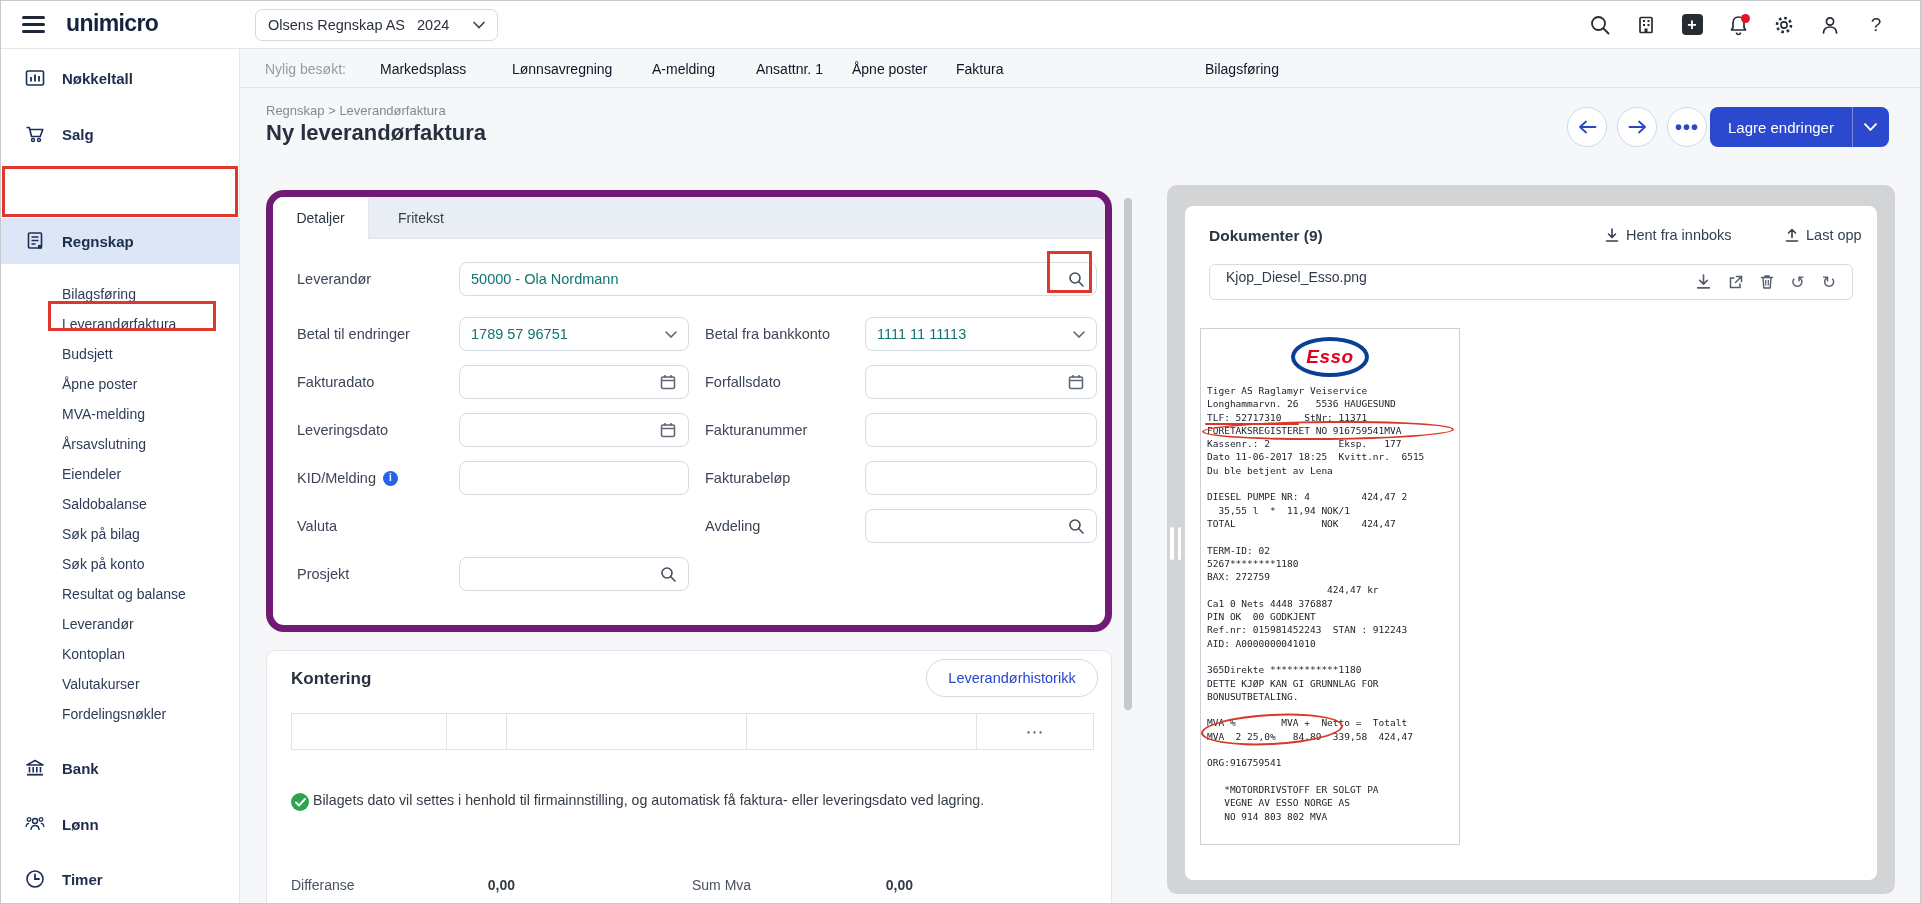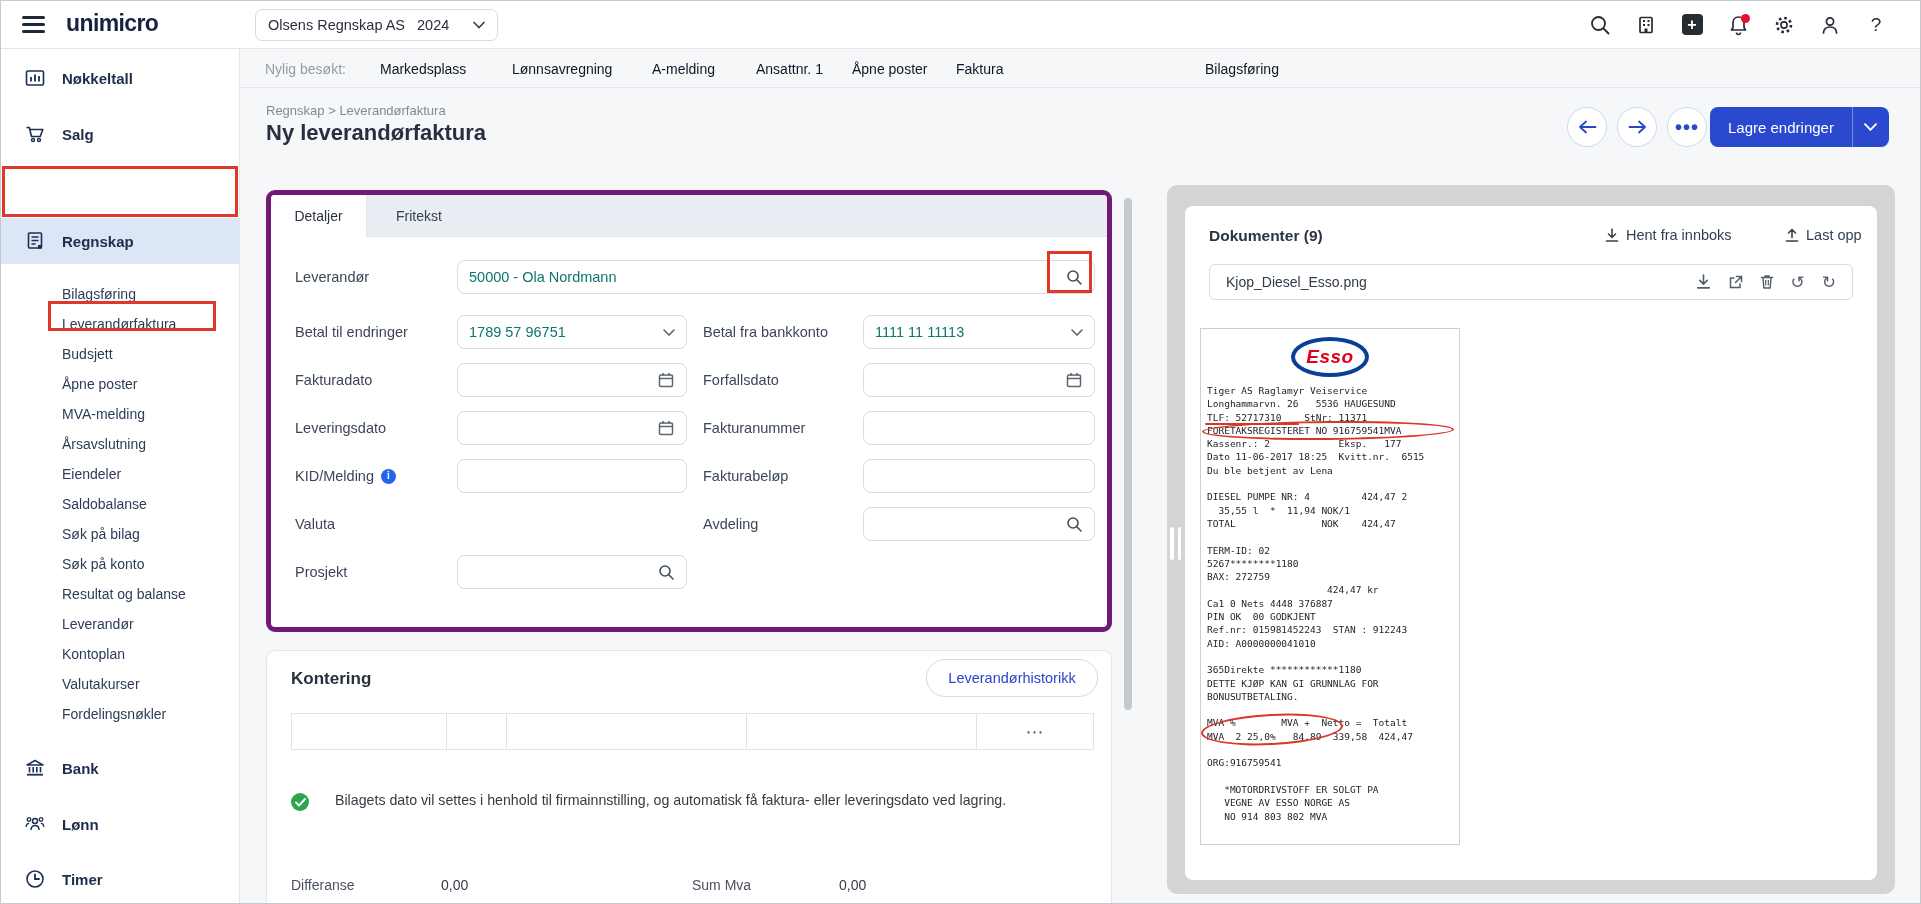--- a/index.html
+++ b/index.html
@@ -41,56 +41,56 @@
 .breadcrumb span { cursor:pointer; }
 .pagetitle { position:absolute; left:266px; top:120px; font-size:22px; font-weight:700; color:#27303e; }
 
 .circlebtn { position:absolute; top:107px; width:40px; height:40px; border-radius:50%; border:1.5px solid #ccd7f0; background:#fff; display:flex; align-items:center; justify-content:center; cursor:pointer; }
 .dots3 { color:#2946cb; font-size:20px; line-height:0; letter-spacing:1px; font-weight:700; }
 .savewrap { position:absolute; left:1710px; top:107px; height:40px; display:flex; cursor:pointer; }
 .savemain { background:#2b49cf; color:#fff; font-size:15px; font-weight:500; border-radius:8px 0 0 8px; display:flex; align-items:center; padding:0 18px; }
 .savedrop { background:#2b49cf; width:37px; border-radius:0 8px 8px 0; border-left:1px solid rgba(255,255,255,0.35); display:flex; align-items:center; justify-content:center; }
 
 
-#card1 { position:absolute; left:266px; top:190px; width:846px; height:442px; background:#fff; border:5px solid #701a75; border-radius:9px; overflow:hidden; }
+#card1 { position:absolute; left:266px; top:190px; width:846px; height:442px; background:#fff; border:7px solid #701a75; border-radius:18px; overflow:hidden; }
 .card1tabs { position:absolute; left:0; top:0; right:0; height:42px; background:#e9edf4; border-bottom:1px solid #e0e4ea; }
 .dtab { position:absolute; top:0; height:42px; display:flex; align-items:center; justify-content:center; font-size:14px; color:#39424f; cursor:pointer; }
 .dtab.on { left:0; width:96px; background:#fff; border-right:1px solid #e2e6eb; color:#2b3442; }
 .dtab.off { left:96px; width:104px; }
 .flabel { position:absolute; font-size:14.5px; color:#3c4656; height:34px; line-height:34px; display:flex; align-items:center; gap:7px; }
 .inp { position:absolute; height:34px; border:1px solid #d7dce3; border-radius:8px; background:#fff; display:flex; align-items:center; padding:0 11px; font-size:14.5px; color:#0f766e; cursor:text; }
 .inp .ficon { margin-left:auto; }
 .infodot { width:15px; height:15px; border-radius:50%; background:#2563eb; color:#fff; font-size:10px; font-weight:700; display:flex; align-items:center; justify-content:center; cursor:pointer; }
 
 
 #card2 { position:absolute; left:266px; top:650px; width:846px; height:262px; background:#fff; border:1px solid #e2e6eb; border-radius:9px; }
 .kontitle { position:absolute; left:24px; top:18px; font-size:17px; font-weight:700; color:#27303e; }
 .histbtn { position:absolute; left:659px; top:8px; width:172px; height:38px; border:1px solid #d5dae0; border-radius:19px; background:#fff; color:#2946cb; font-size:14.5px; display:flex; align-items:center; justify-content:center; cursor:pointer; }
 .ktable { position:absolute; left:24px; top:62px; width:803px; border:1px solid #e0e4e9; }
 .krow { display:flex; height:35px; }
 .krow + .krow { border-top:1px solid #e0e4e9; }
 .kc { border-right:1px solid #e0e4e9; display:flex; align-items:center; padding:0 12px; font-size:14px; color:#46505e; }
 .kc:last-child { border-right:none; justify-content:center; }
 .kc.w1{width:155px}.kc.w2{width:60px}.kc.w3{width:240px}.kc.w4{width:230px; justify-content:flex-end;}.kc.w5{width:116px}
-.kmsg { position:absolute; left:24px; top:141px; display:flex; align-items:flex-start; gap:26px; width:800px; font-size:14.2px; color:#333b46; }
+.kmsg { position:absolute; left:24px; top:141px; display:flex; align-items:flex-start; gap:4px; width:800px; font-size:14.2px; color:#333b46; }
 .checkcircle { width:18px; height:18px; border-radius:50%; background:#2da44e; flex:none; display:flex; align-items:center; justify-content:center; margin-top:1px; }
 .ktotals { position:absolute; top:226px; font-size:14px; color:#49525f; }
-.ktotv { position:absolute; top:226px; font-size:14px; color:#333b46; width:74px; }
+.ktotv { position:absolute; top:226px; font-size:14px; color:#333b46; text-align:right; width:74px;font-weight:bold; }
 
 
 .vscroll { position:absolute; left:1124px; top:198px; width:8px; height:512px; background:#c5c9cf; border-radius:4px; cursor:pointer; }
 .splitter { position:absolute; left:1170px; top:527px; width:13px; height:33px; cursor:col-resize; z-index:8; display:flex; gap:4px; }
 .splitter div { width:3.5px; height:33px; background:#fff; border-radius:2px; }
 
 
 #docpanel { position:absolute; left:1167px; top:185px; width:728px; height:709px; background:#d3d4d6; border-radius:10px; }
 #doccard { position:absolute; left:18px; top:21px; width:692px; height:674px; background:#fff; border-radius:8px; }
 .doctitle { position:absolute; left:24px; top:21px; font-size:15.5px; font-weight:700; color:#2b3442; }
 .doclink { position:absolute; top:21px; display:flex; align-items:center; gap:7px; font-size:14.5px; color:#35404f; cursor:pointer; }
-.filerow { position:absolute; left:24px; top:58px; width:644px; height:36px; border:1px solid #d8dce2; border-radius:6px; display:flex; align-items:center; padding:4px 16px; font-size:14px; color:#2f3a48; }
+.filerow { position:absolute; left:24px; top:58px; width:644px; height:36px; border:1px solid #d8dce2; border-radius:6px; display:flex; padding:4px 16px; font-size:14px; color:#2f3a48; }
 .fileicons { margin-left:auto; display:flex; align-items:center; gap:17px; color:#525d6b; }
 .fileicons span { cursor:pointer; font-size:15px; }
 .rotglyph { font-size:17px !important; line-height:1; }
 
 
 #receipt { position:absolute; left:15px; top:122px; width:260px; height:517px; background:#fff; border:1px solid #cbd0d6; }
 .essooval { position:absolute; left:50%; transform:translateX(-50%); top:8px; width:78px; height:40px; border:4px solid #0a3f96; border-radius:50%; background:#fff; display:flex; align-items:center; justify-content:center; }
 .essotext { font-size:19px; font-weight:800; font-style:italic; color:#e2001a; letter-spacing:0.5px; }
 .rlines { position:absolute; left:6px; top:56px; }
 .rl { height:13.3px; white-space:pre; font-family:"DejaVu Sans Mono", monospace; font-size:9.5px; color:#20242a; }

